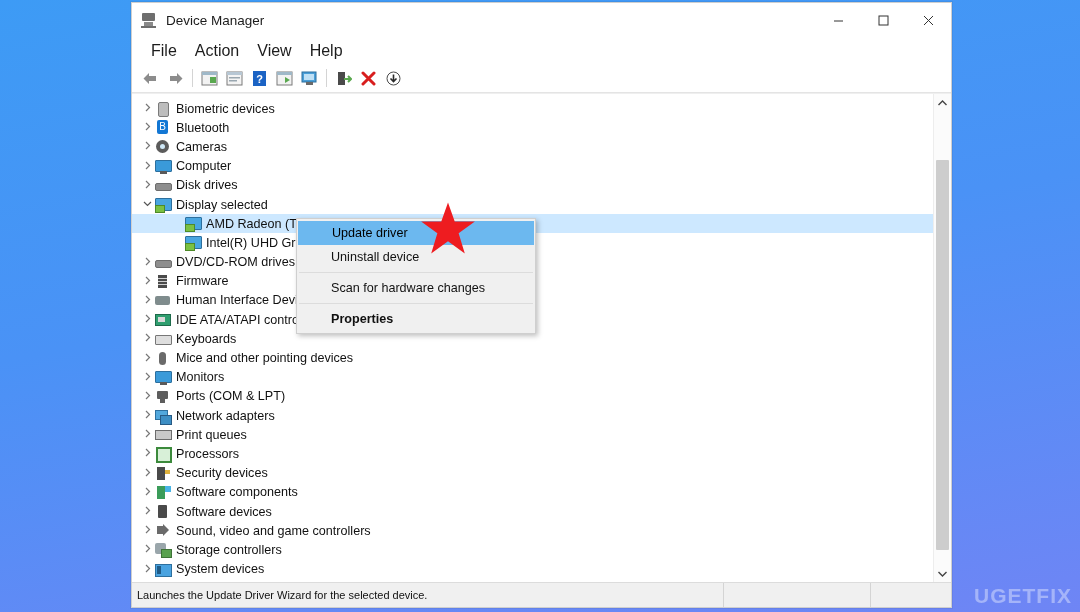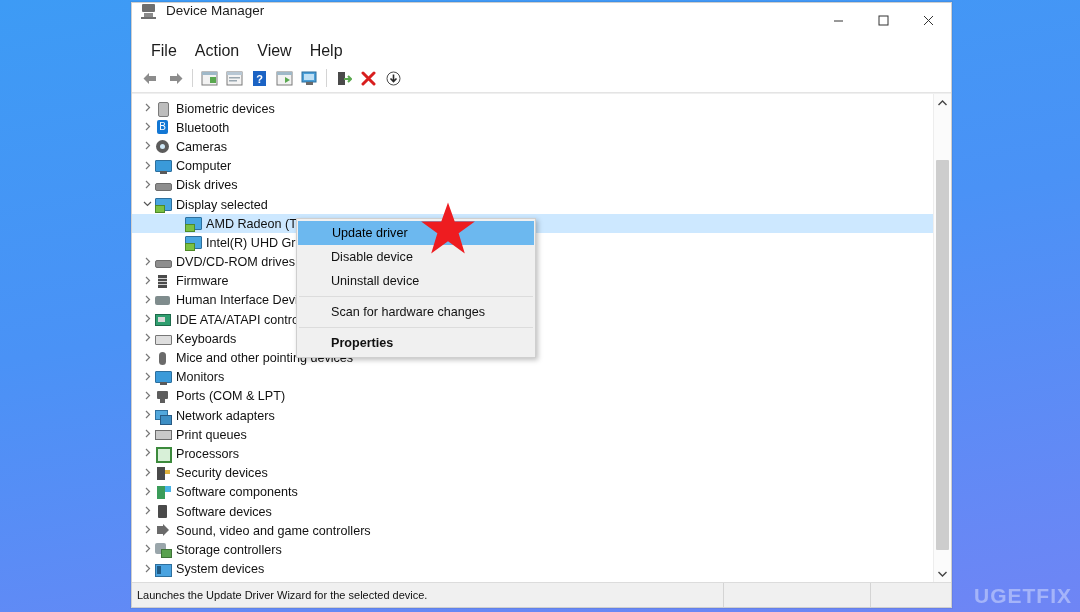--- a/index.html
+++ b/index.html
@@ -10,21 +10,21 @@
   }
   .desktop{position:absolute;inset:0;}
 
   
   .window{
     position:absolute;left:131px;top:2px;width:819px;height:604px;
     background:#ffffff;border:1px solid #cfcfcf;
     box-shadow:0 0 0 1px rgba(0,0,0,.05);
     display:flex;flex-direction:column;
   }
-  .titlebar{height:35px;flex:0 0 35px;display:flex;background:#fff;}
+  .titlebar{height:35px;flex:0 0 35px;display:flex;align-items:center;background:#fff;}
   .title-icon{width:17px;height:17px;margin-left:9px;margin-right:8px;position:relative;flex:0 0 auto;}
   .title-icon .mon{position:absolute;left:1px;top:1px;width:13px;height:8px;background:#6e6e6e;border-radius:1px;}
   .title-icon .base{position:absolute;left:3px;top:10px;width:9px;height:4px;background:#8a8a8a;}
   .title-icon .dot{position:absolute;left:6px;top:11px;width:3px;height:2px;background:#fff;}
   .title-icon .leg{position:absolute;left:0px;top:14px;width:15px;height:2px;background:#6e6e6e;}
   .title-text{font-size:13.5px;color:#1c1c1c;}
   .win-btns{margin-left:auto;display:flex;height:35px;}
   .win-btn{width:45px;height:35px;display:flex;align-items:center;justify-content:center;color:#333;}
   .win-btn svg{display:block;}
 
@@ -468,21 +468,20 @@
 
     <div class="statusbar">
       <div class="status-cell main">Launches the Update Driver Wizard for the selected device.</div>
       <div class="status-cell pad"></div>
       <div class="status-cell pad2"></div>
     </div>
   </div>
 
   <div class="ctxmenu" id="ctxmenu">
       <div class="ctx-item hl">Update driver</div>
-      <div class="ctx-item">Disable device</div>
       <div class="ctx-item">Uninstall device</div>
       <div class="ctx-sep"></div>
       <div class="ctx-item">Scan for hardware changes</div>
       <div class="ctx-sep"></div>
       <div class="ctx-item bold">Properties</div>
     </div>
 
   <div class="star">
     <svg width="56" height="54" viewBox="0 0 100 95">
       <polygon points="50,2 62,36 98,36 69,57 80,93 50,71 20,93 31,57 2,36 38,36" fill="#ee1c20"></polygon>

